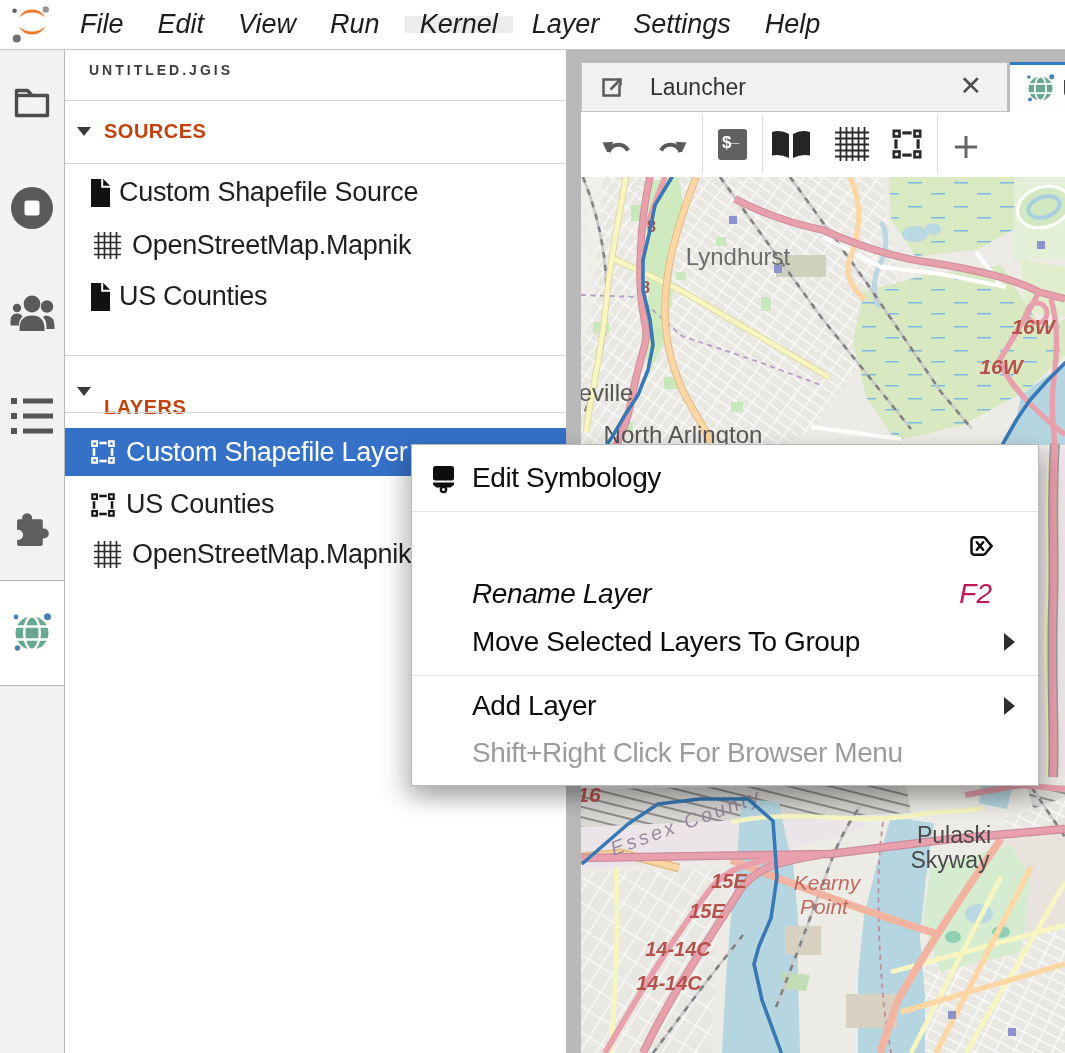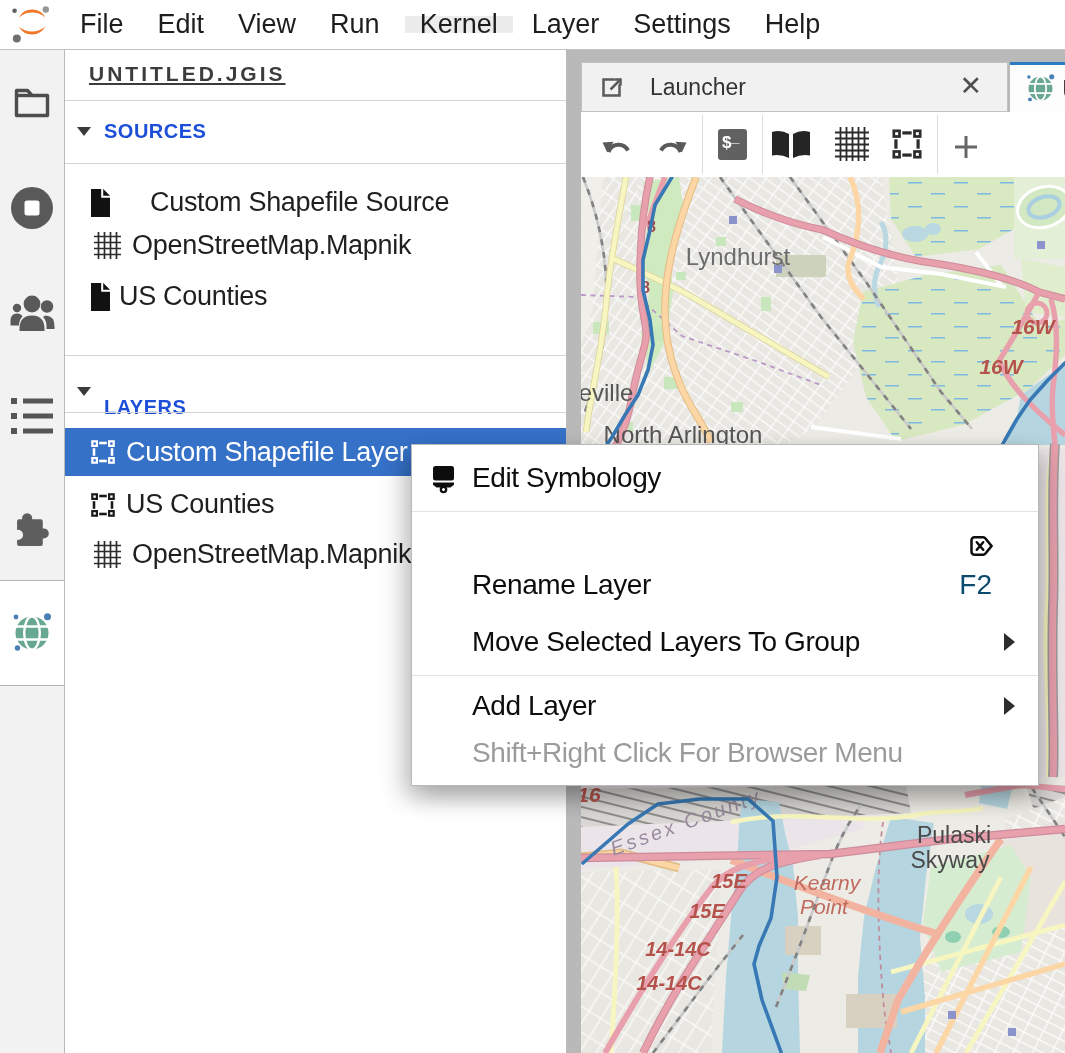--- a/index.html
+++ b/index.html
@@ -6,36 +6,36 @@
 html,body { width:1065px; height:1053px; overflow:hidden; background:#fff;
   font-family:"Liberation Sans", sans-serif; }
 #app { position:relative; width:1065px; height:1053px; }
 .abs { position:absolute; }
 
 
 #menubar { position:absolute; left:0; top:0; width:1065px; height:50px;
   background:#fff; border-bottom:1px solid #c4c4c4; display:flex; align-items:stretch; z-index:5;}
 #logo { width:63px; display:flex; align-items:center; justify-content:center; }
 .mitem { display:flex; align-items:center; padding:0 15px; margin:16px 2px;
-  font-size:27px; color:#1d1d1d; }
+  font-size:27px; color:#1d1d1d;font-style:italic; }
 .mitem.active { background:#ececec; }
 
 
 #sidebar { position:absolute; left:0; top:50px; width:65px; height:1003px;
   background:#f2f2f2; border-right:1px solid #b9b9b9; }
 #sidebar .whiteseg { position:absolute; left:0; top:530px; width:64px; height:106px;
   background:#fff; border-top:1px solid #b5b5b5; border-bottom:1px solid #b5b5b5; }
 .sbicon { position:absolute; left:0; width:64px; text-align:center; }
 
 
 #panel { position:absolute; left:65px; top:50px; width:501px; height:1003px; background:#fff; }
 #panel .hline { position:absolute; left:0; width:501px; height:1px; background:#d4d4d4; }
-#ptitle { position:absolute; left:24px; top:12px; font-size:21px; font-weight:bold;
-  letter-spacing:3px; color:#3c3c3c;text-decoration:underline; }
-.sechead { position:absolute; font-size:20px; font-weight:bold; color:#1d4ed8; letter-spacing:0.5px;}
+#ptitle { position:absolute; left:24px; top:12px; font-size:14px; font-weight:bold;
+  letter-spacing:3px; color:#3c3c3c; }
+.sechead { position:absolute; font-size:20px; font-weight:bold; color:#c2410c; letter-spacing:0.5px;}
 .caret { position:absolute; width:0; height:0; border-left:7px solid transparent;
   border-right:7px solid transparent; border-top:9px solid #3a3a3a; }
 .prow { position:absolute; left:0; width:501px; height:51px; display:flex; align-items:center; }
 .prow .txt { font-size:27px; letter-spacing:-0.3px; color:#1f1f1f; white-space:nowrap; }
 .prow.sel { background:#3671c8; height:48px; }
 .prow.sel .txt { color:#fff; }
 
 
 #gap { position:absolute; left:566px; top:50px; width:15px; height:1003px; background:#b9b9b9; }
 
@@ -53,21 +53,21 @@
 
 #map { position:absolute; left:581px; top:177px; width:484px; height:876px; overflow:hidden;text-align:right; }
 
 
 #ctx { position:absolute; left:411px; top:444px; width:628px; height:342px;
   background:#fff; border:1px solid #b9b9b9; box-shadow:-9px 11px 22px rgba(0,0,0,0.22), 9px 11px 22px rgba(0,0,0,0.18);
   z-index:10;padding-left:44px; }
 .ci { position:absolute; left:0; width:626px; height:48px; display:flex; align-items:center; }
 .ci .lab { position:absolute; left:60px; font-size:28px; letter-spacing:-0.4px; color:#0d0d0d; white-space:nowrap; }
 .ci .lab.dis { color:#9b9b9b; }
-.ci .right { position:absolute; right:46px; font-size:28px; color:#0c4a6e; }
+.ci .right { position:absolute; right:46px; font-size:28px; color:#be185d; }
 .cdiv { position:absolute; left:0; width:626px; height:1px; background:#e3e3e3; }
 .subarr { position:absolute; right:23px; width:0; height:0; border-top:9.5px solid transparent;
   border-bottom:9.5px solid transparent; border-left:11px solid #2d2d2d; }
 </style>
 </head>
 <body>
 <div id="app">
 
   <div id="menubar">
     <div id="logo">
@@ -136,21 +136,21 @@
           <circle cx="6.5" cy="35" r="2.7" fill="#4a7fb5"></circle>
         </svg></div>
   </div>
 
   <div id="panel">
     <div id="ptitle">UNTITLED.JGIS</div>
     <div class="hline" style="top:50px;"></div>
     <div class="caret" style="left:12px; top:77px;"></div>
     <div class="sechead" style="left:39px; top:70px;">SOURCES</div>
     <div class="hline" style="top:113px;"></div>
-    <div class="prow" style="top:127px;gap:31px;">
+    <div class="prow" style="top:117px;">
         <span style="margin-left:24px;display:flex;">
           <svg width="23" height="30" viewBox="0 0 23 30" style="flex:none;">
             <path d="M2 1 h12 l7 7 v21 h-19 z" fill="#111"></path>
             <path d="M14 1 l7 7 h-7 z" fill="#111"></path>
             <path d="M13.2 0 v8.8 h8.8" fill="none" stroke="#fff" stroke-width="2"></path>
           </svg>
         </span>
         <span class="txt" style="margin-left:7px;">Custom Shapefile Source</span>
       </div>
     <div class="prow" style="top:170px;">
@@ -554,21 +554,21 @@
         </svg>
         <span class="lab">Edit Symbology</span>
       </div>
     <div class="cdiv" style="top:66px;"></div>
     <div class="ci" style="top:77px;">
         <svg style="position:absolute;right:45px;top:14px;" width="23" height="20" viewBox="0 0 23 20">
           <path d="M4.5 1.3 h8.6 a3 3 0 0 1 2.4 1.2 l6 7.5 l-6 7.5 a3 3 0 0 1 -2.4 1.2 h-8.6 a3 3 0 0 1 -3 -3 v-11.4 a3 3 0 0 1 3 -3 z" fill="none" stroke="#0d0d0d" stroke-width="2.5"></path>
           <path d="M6.8 6.2 l6.4 7.6 M13.2 6.2 l-6.4 7.6" stroke="#0d0d0d" stroke-width="2.5" stroke-linecap="round"></path>
         </svg>
       </div>
-    <div class="ci" style="top:116px;">
+    <div class="ci" style="top:125px;font-style:italic;">
         <span class="lab">Rename Layer</span>
         <span class="right">F2</span>
       </div>
     <div class="ci" style="top:173px;">
         <span class="lab">Move Selected Layers To Group</span>
       </div>
     <div class="subarr" style="top:188px;"></div>
     <div class="cdiv" style="top:230px;"></div>
     <div class="ci" style="top:237px;">
         <span class="lab">Add Layer</span>

